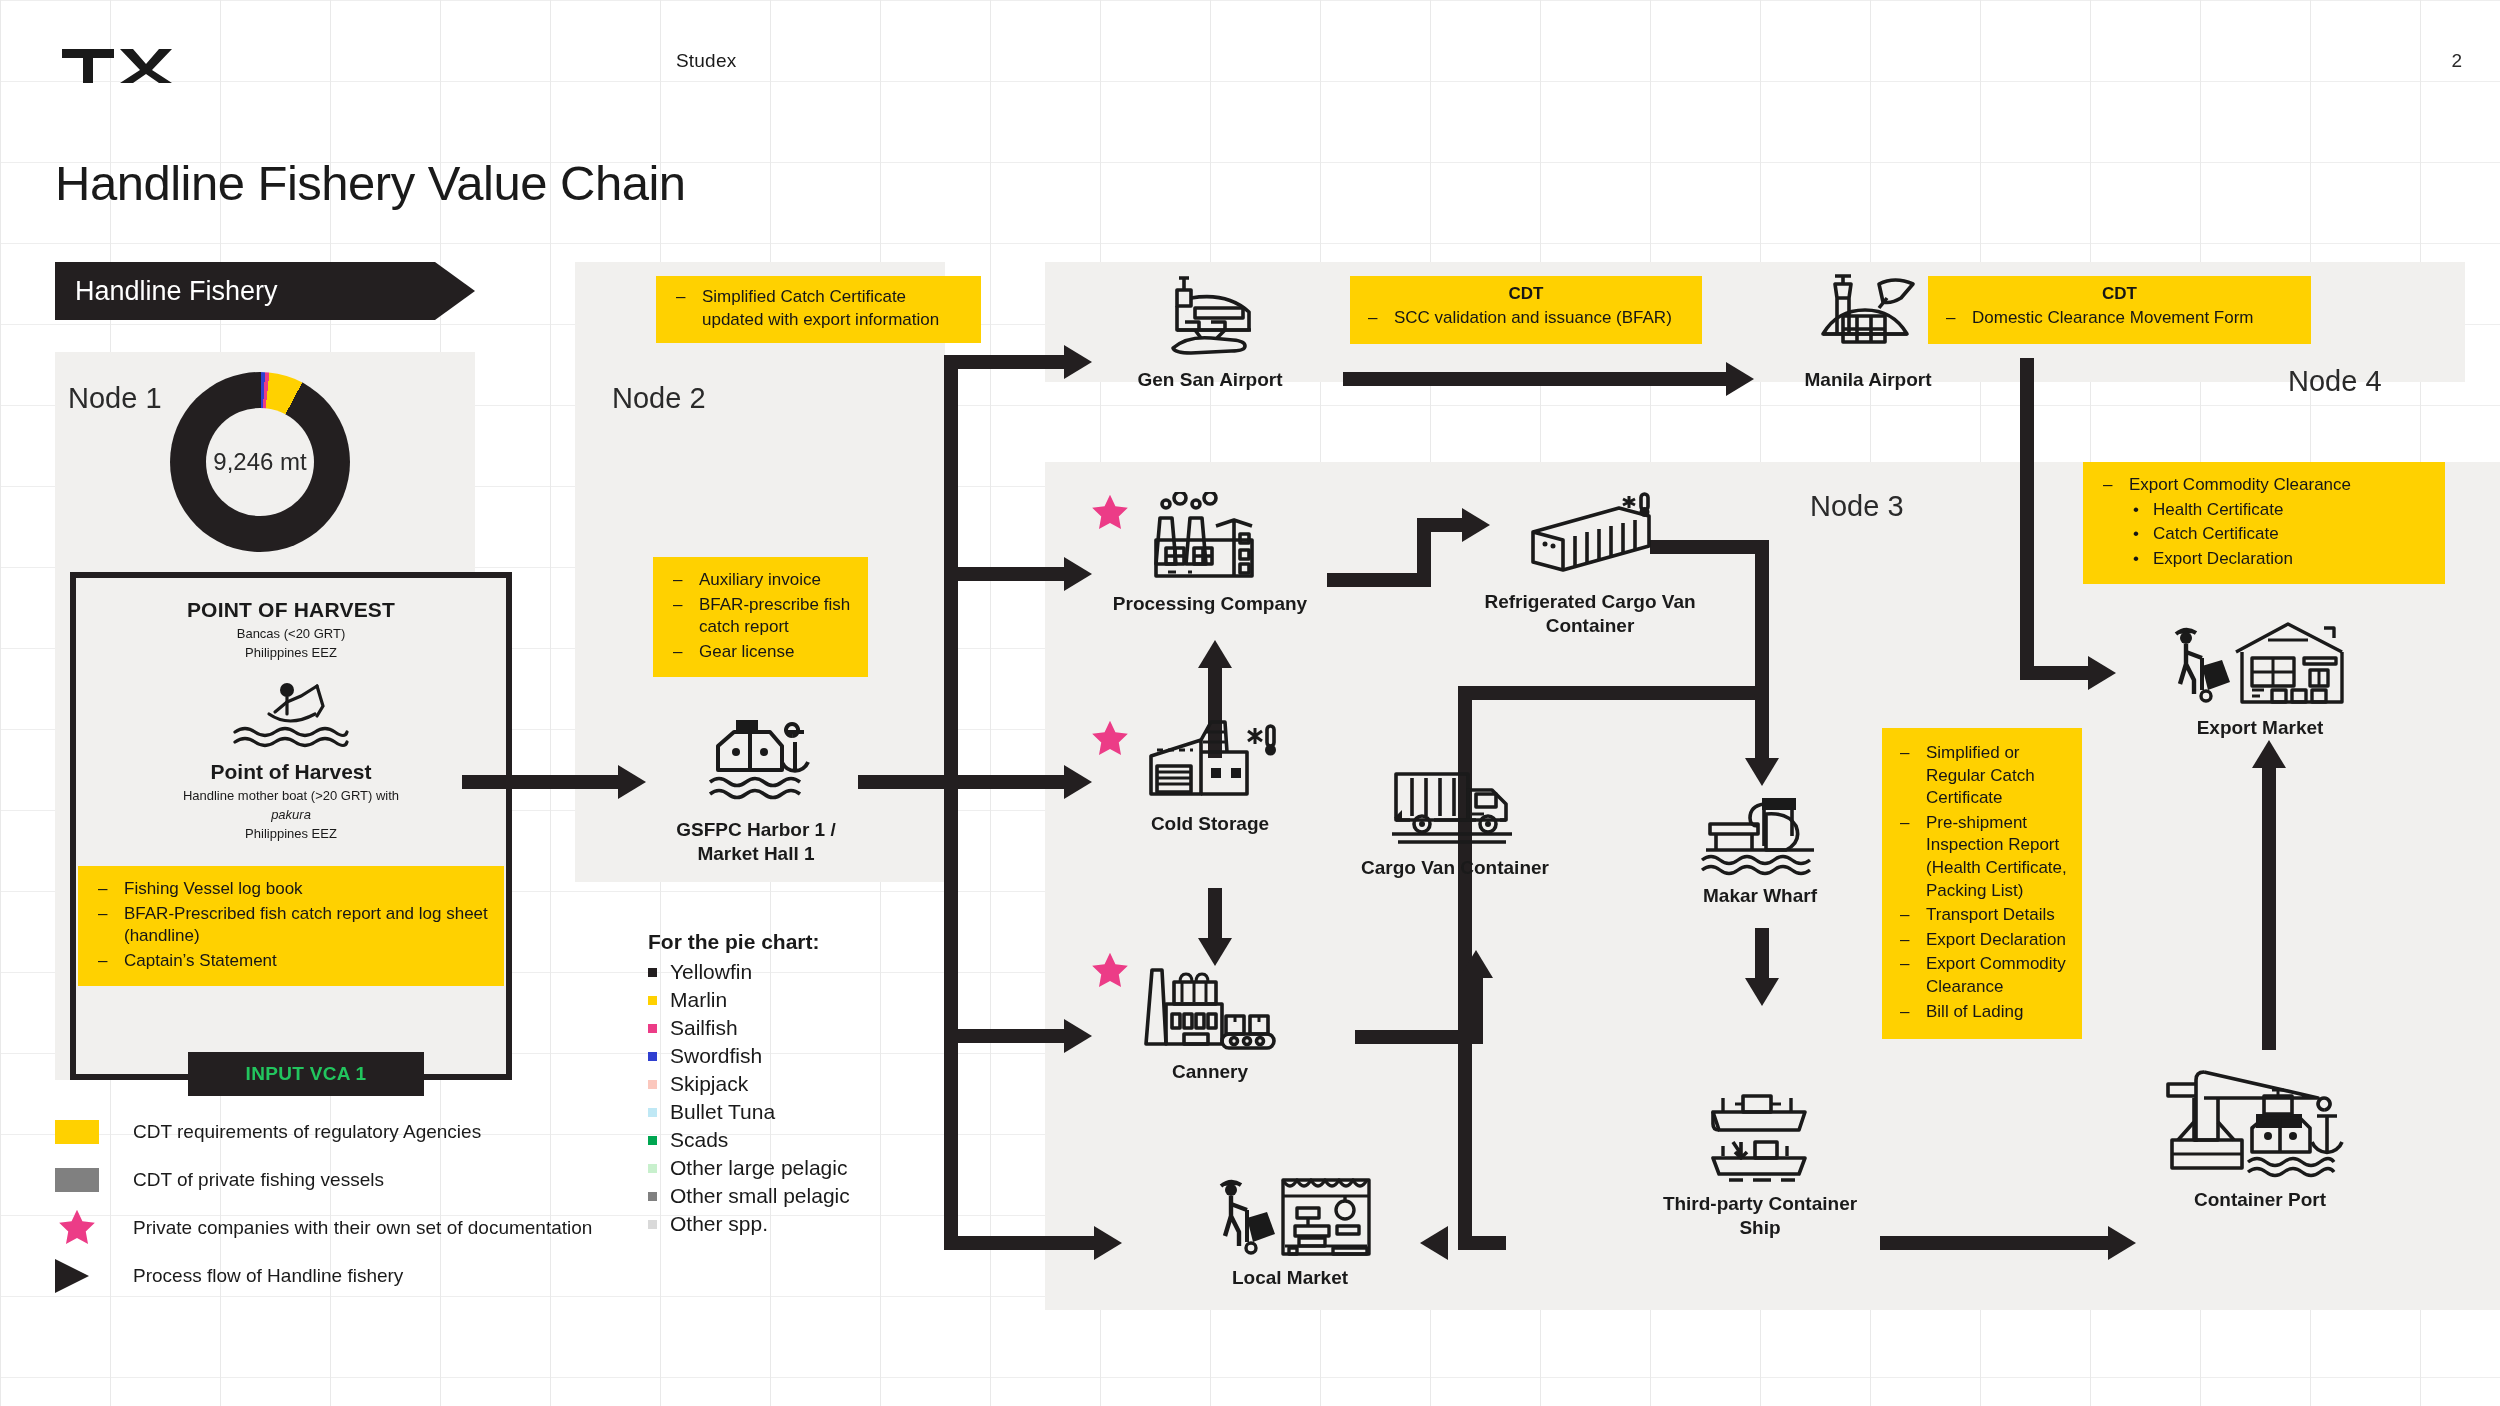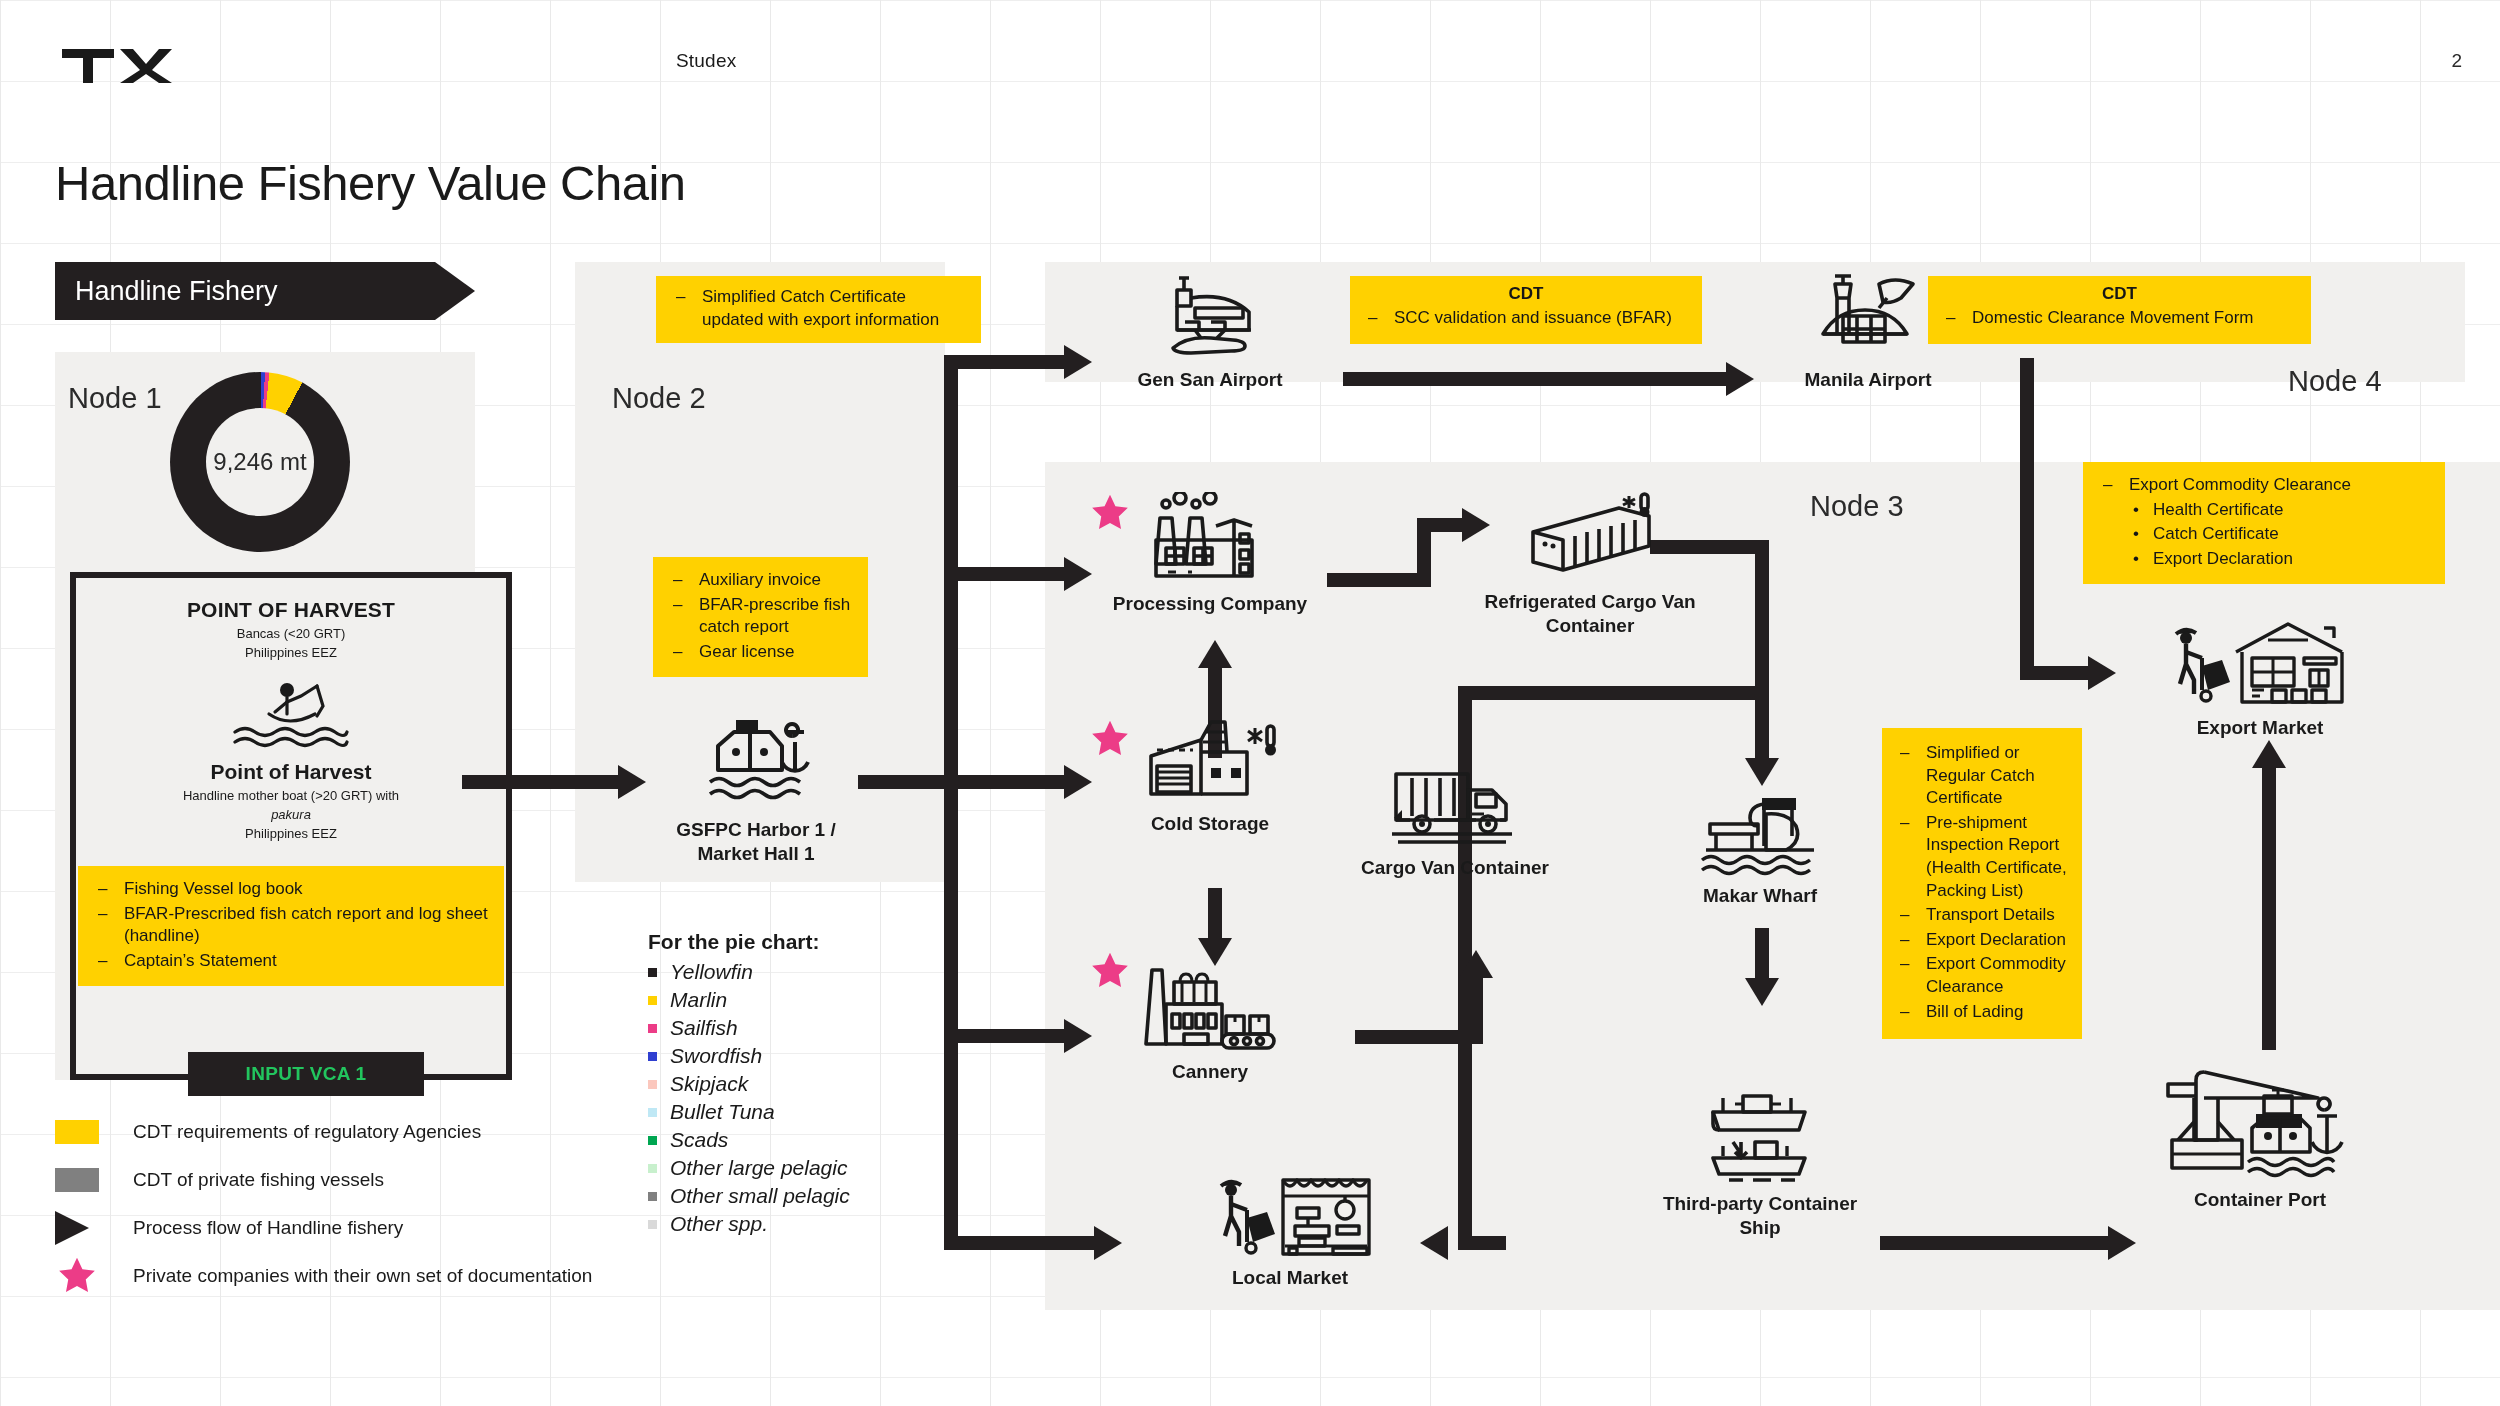--- a/index.html
+++ b/index.html
@@ -100,21 +100,21 @@
   .legend-key { width: 62px; display:flex; align-items:center; justify-content:flex-start; }
   .swatch { width: 44px; height: 24px; }
   .tri { width:0; height:0; border-left: 34px solid #231f20; border-top: 17px solid transparent; border-bottom: 17px solid transparent; }
   .legend-text { font-size: 19px; padding-left: 16px; }
 
   
   #pie-legend { position: absolute; left: 648px; top: 930px; }
   #pie-legend .head { font-weight: 700; font-size: 21px; margin-bottom: 4px; }
   #pie-legend .row { display:flex; align-items:center; height: 28px; }
   #pie-legend .dot { width: 9px; height: 9px; margin-right: 13px; }
-  #pie-legend .lbl { font-size: 21px; font-style: italic; }
+  #pie-legend .lbl { font-size: 21px; }
 
   
   .ybox { position: absolute; background:#ffd100; }
   .ybox .cdt { text-align:center; font-weight:700; font-size:17px; margin-bottom: 3px; }
 
   
   .fnode { position: absolute; display:flex; flex-direction:column; align-items:center; }
   .fnode .cap { font-size: 19px; font-weight: 700; text-align:center; margin-top: 8px; line-height:1.25; }
   .star { position:absolute; color:#ec3c87; font-size: 40px; line-height:1; }
 
@@ -206,31 +206,31 @@
       <div class="legend-text">CDT requirements of regulatory Agencies</div>
     </div>
     <div class="legend-row">
       <div class="legend-key">
           <div class="swatch" style="background:#808080"></div>
         </div>
       <div class="legend-text">CDT of private fishing vessels</div>
     </div>
     <div class="legend-row">
       <div class="legend-key">
+        <svg width="44" height="42" viewBox="0 0 24 24">
+            <path d="M12 1.5l3.1 6.6 7.1.9-5.2 5 1.3 7.2L12 17.7 5.7 21.2 7 14 1.8 9l7.1-.9z" fill="#ec3c87"></path>
+          </svg>
+      </div>
+      <div class="legend-text">Private companies with their own set of documentation</div>
+    </div>
+    <div class="legend-row">
+      <div class="legend-key">
           <div class="tri"></div>
         </div>
       <div class="legend-text">Process flow of Handline fishery</div>
-    </div>
-    <div class="legend-row">
-      <div class="legend-key">
-        <svg width="44" height="42" viewBox="0 0 24 24">
-            <path d="M12 1.5l3.1 6.6 7.1.9-5.2 5 1.3 7.2L12 17.7 5.7 21.2 7 14 1.8 9l7.1-.9z" fill="#ec3c87"></path>
-          </svg>
-      </div>
-      <div class="legend-text">Private companies with their own set of documentation</div>
     </div>
   </div>
 
   <div id="pie-legend">
     <div class="head">For the pie chart:</div>
     <div class="row">
         <div class="dot" style="background:#231f20"></div>
         <div class="lbl">Yellowfin</div>
       </div>
     <div class="row">

